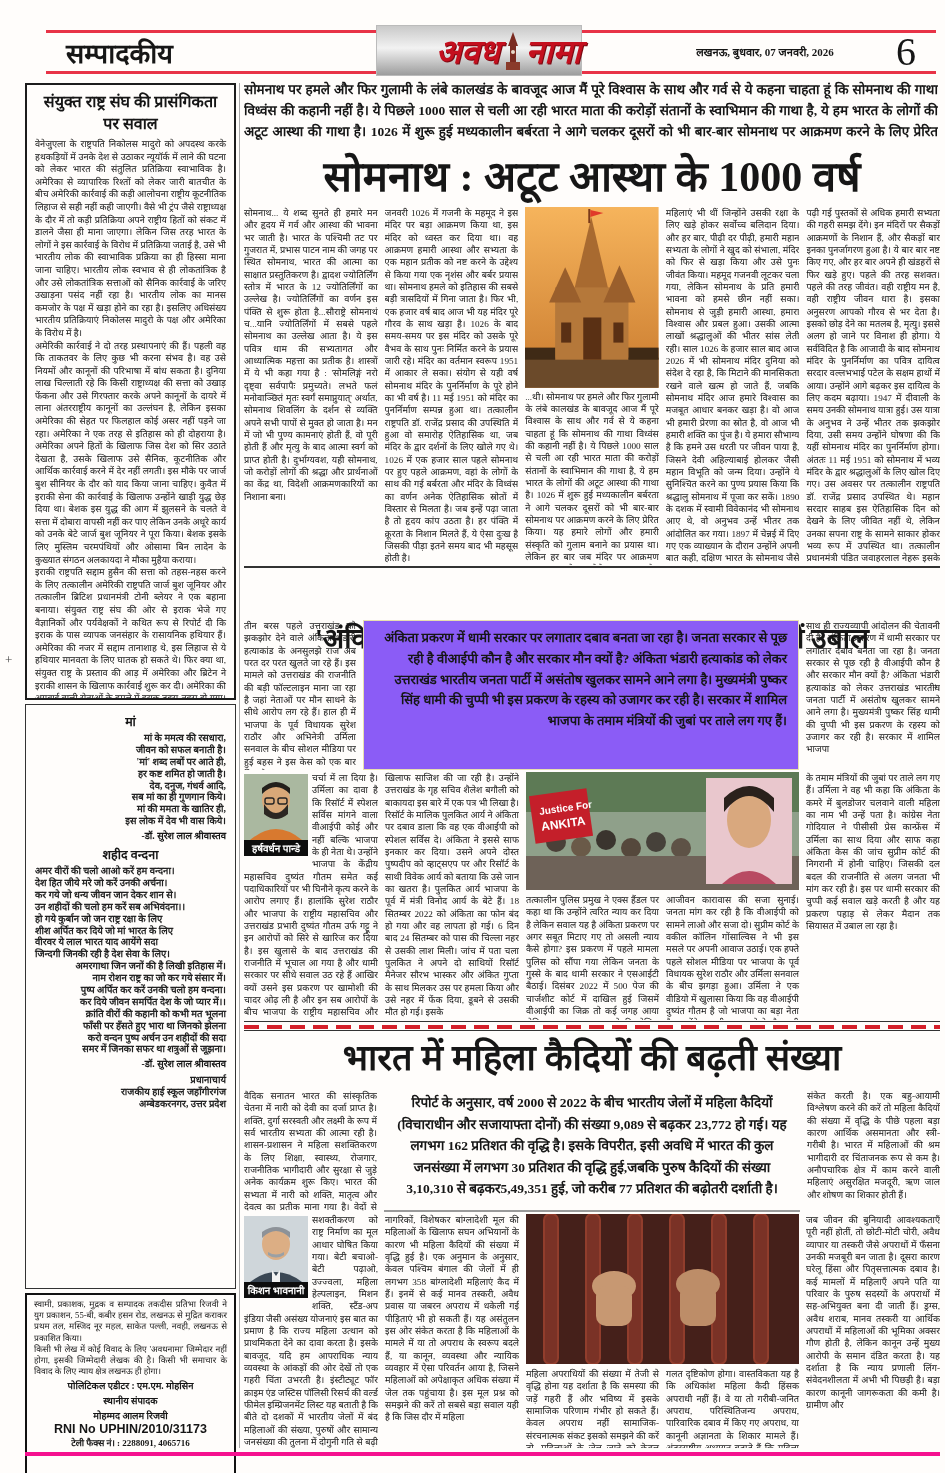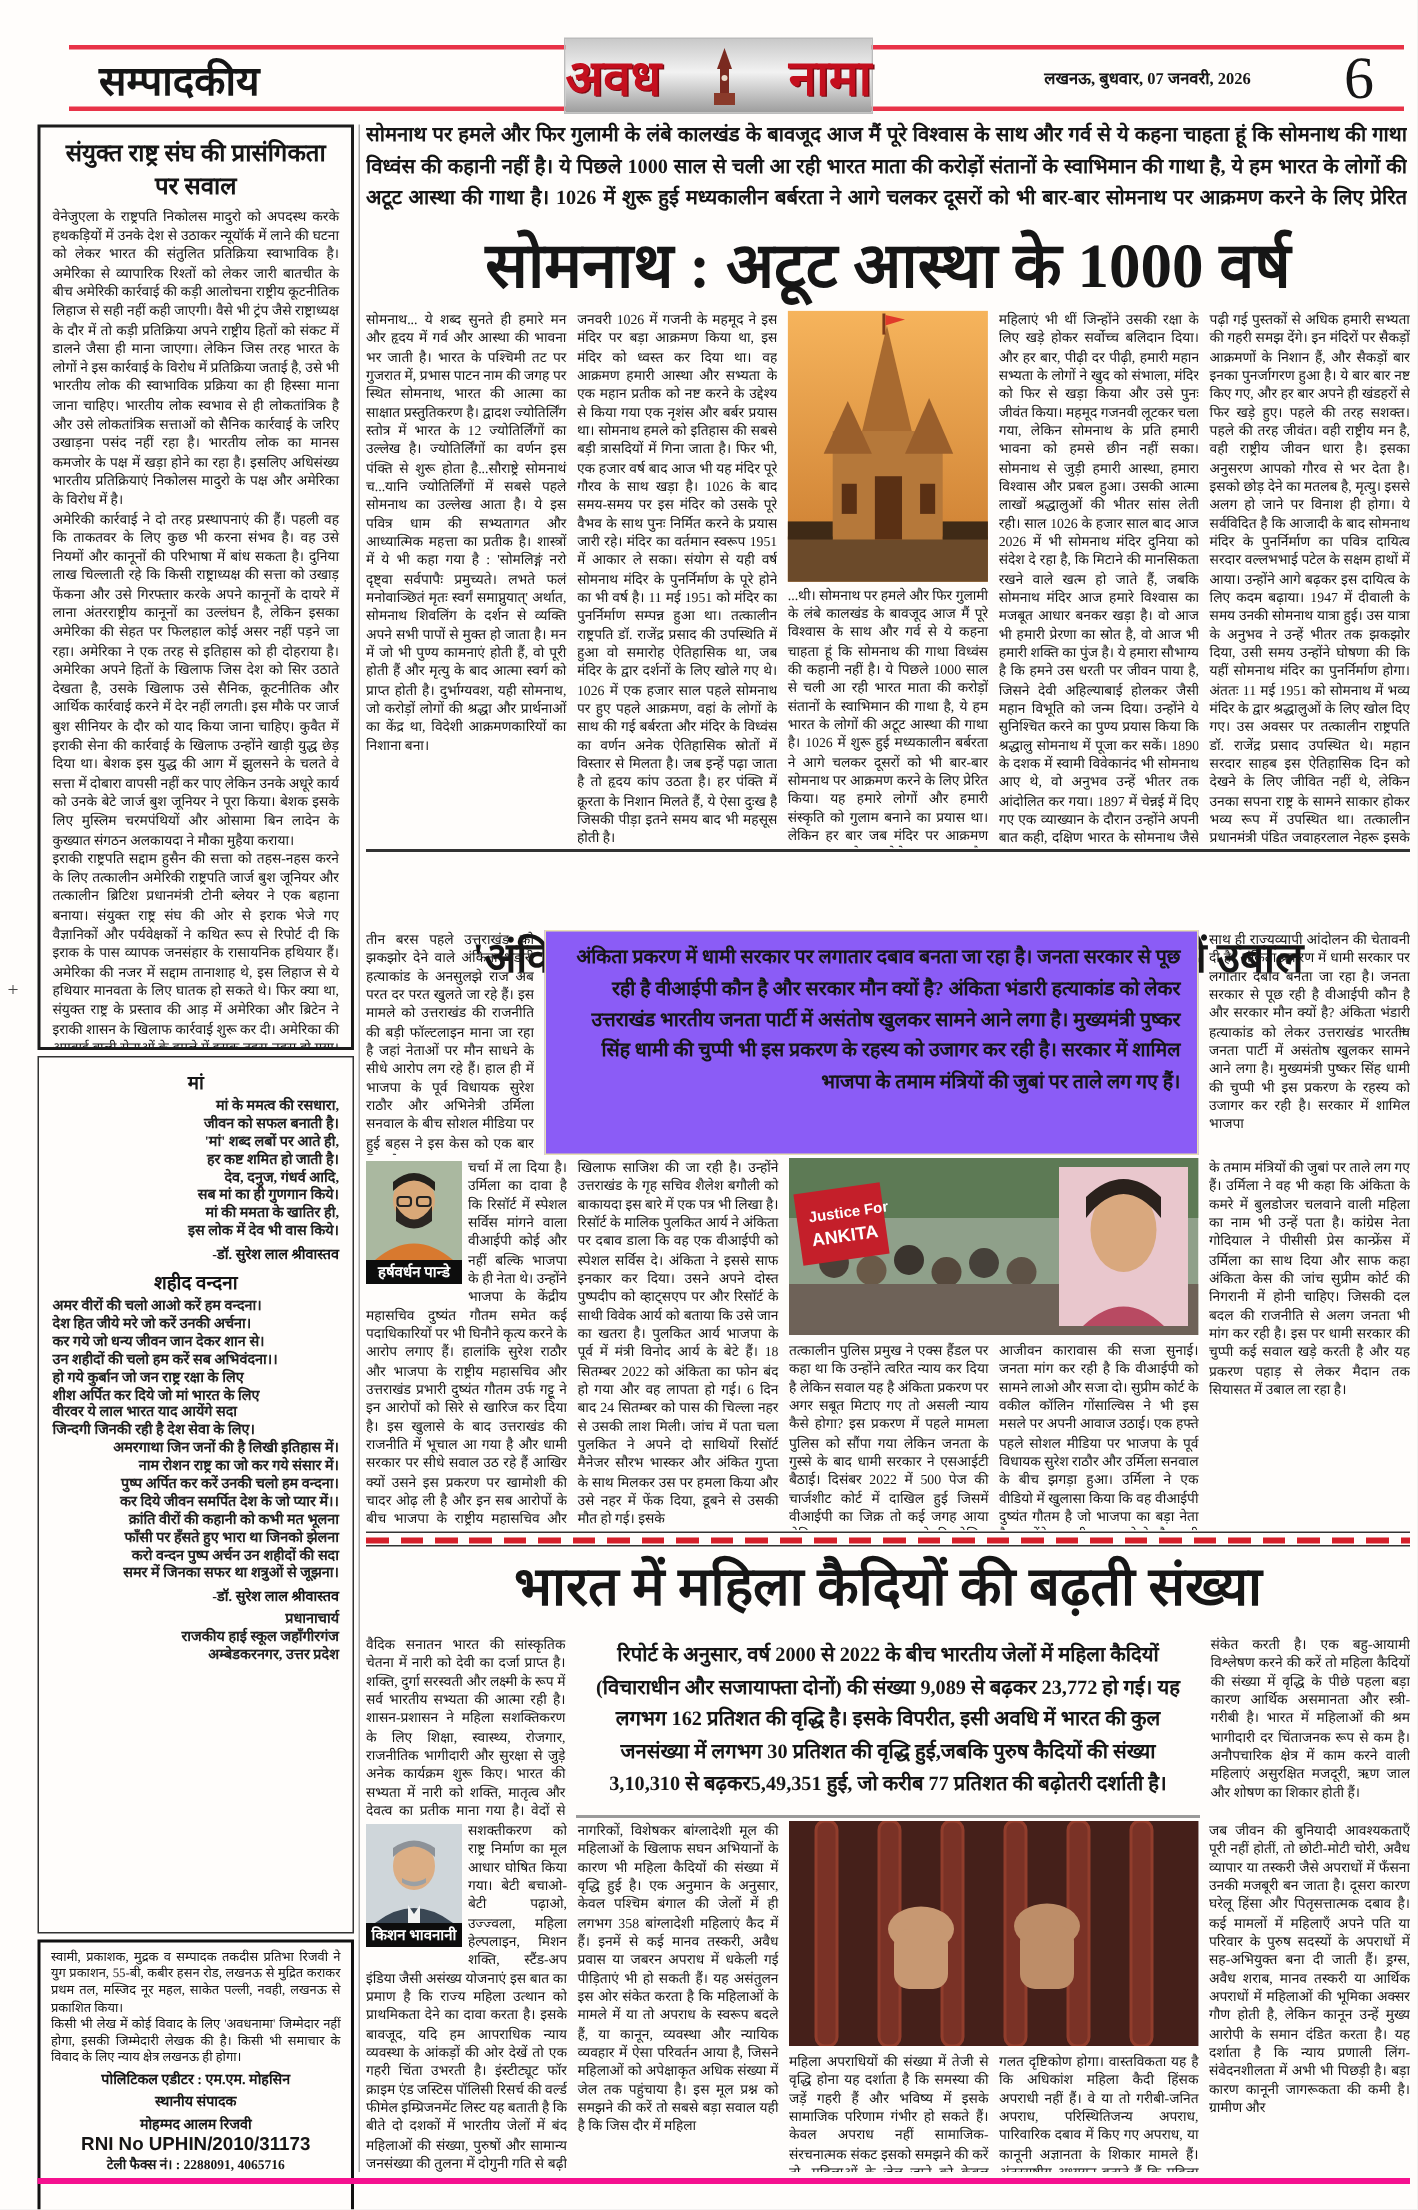--- a/index.html
+++ b/index.html
@@ -2,21 +2,21 @@
 <html><head>
 <meta charset="utf-8">
 <style>
   html,body{margin:0;padding:0;background:#e9e9e9;}
   .page{position:relative;width:945px;height:1473px;background:#fffdfb;margin:0 auto;
         font-family:"Liberation Serif", serif;color:#161616;overflow:hidden;}
   .rule-red{position:absolute;left:46px;width:890px;height:3px;background:#e83347;}
   .section-label{position:absolute;left:66px;top:34px;font-size:27px;font-weight:bold;}
   .masthead{position:absolute;left:376px;top:25px;width:204px;height:49px;
             background:linear-gradient(180deg,#c9c9c9,#f2f2f2 45%,#9d9d9d);
-            border:1px solid #bbb;display:flex;align-items:center;justify-content:space-between;gap:2px;}
+            border:1px solid #bbb;display:flex;align-items:center;justify-content:flex-end;gap:2px;font-style:italic;}
   .masthead span{font-size:33px;font-weight:bold;color:#c40f1e;text-shadow:1px 1px 0 #7a0a12;}
   .dateline{position:absolute;left:640px;top:44px;width:250px;font-size:11px;font-weight:bold;text-align:center;}
   .pagenum{position:absolute;left:896px;top:28px;font-size:40px;font-family:"Liberation Serif",serif;}
   .vsep{position:absolute;left:239px;top:83px;width:1px;height:1365px;background:#a9a9a9;}
   .regmark{position:absolute;font-size:13px;color:#444;}
   
   .sidebox{position:absolute;left:25px;width:211px;box-sizing:border-box;background:#fffdfb;overflow:hidden;}
   .ed-box{top:83px;height:617px;border:2px solid #1c1c1c;padding:5px 8px;}
   .ed-title{font-size:16px;font-weight:bold;text-align:center;border-bottom:1px solid #fffdfb;margin-bottom:3px;}
   .ed-body{font-size:9.2px;line-height:1.37;text-align:justify;white-space:pre-line;}

